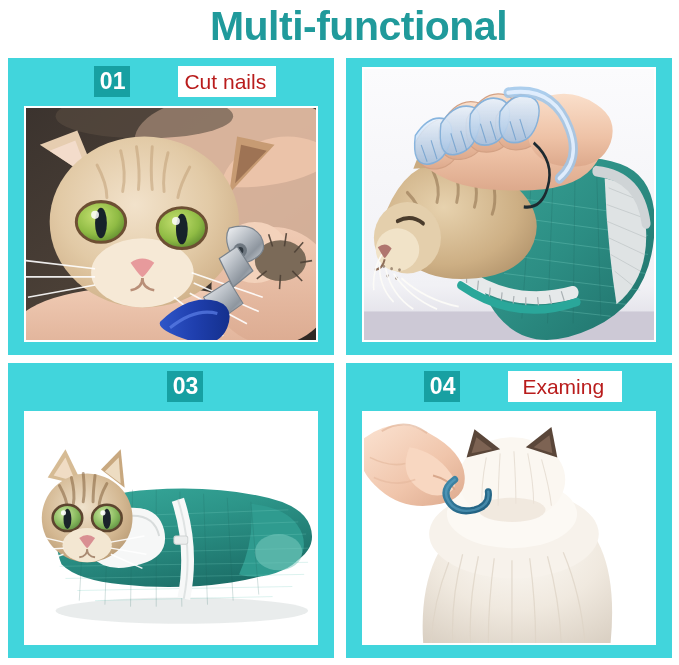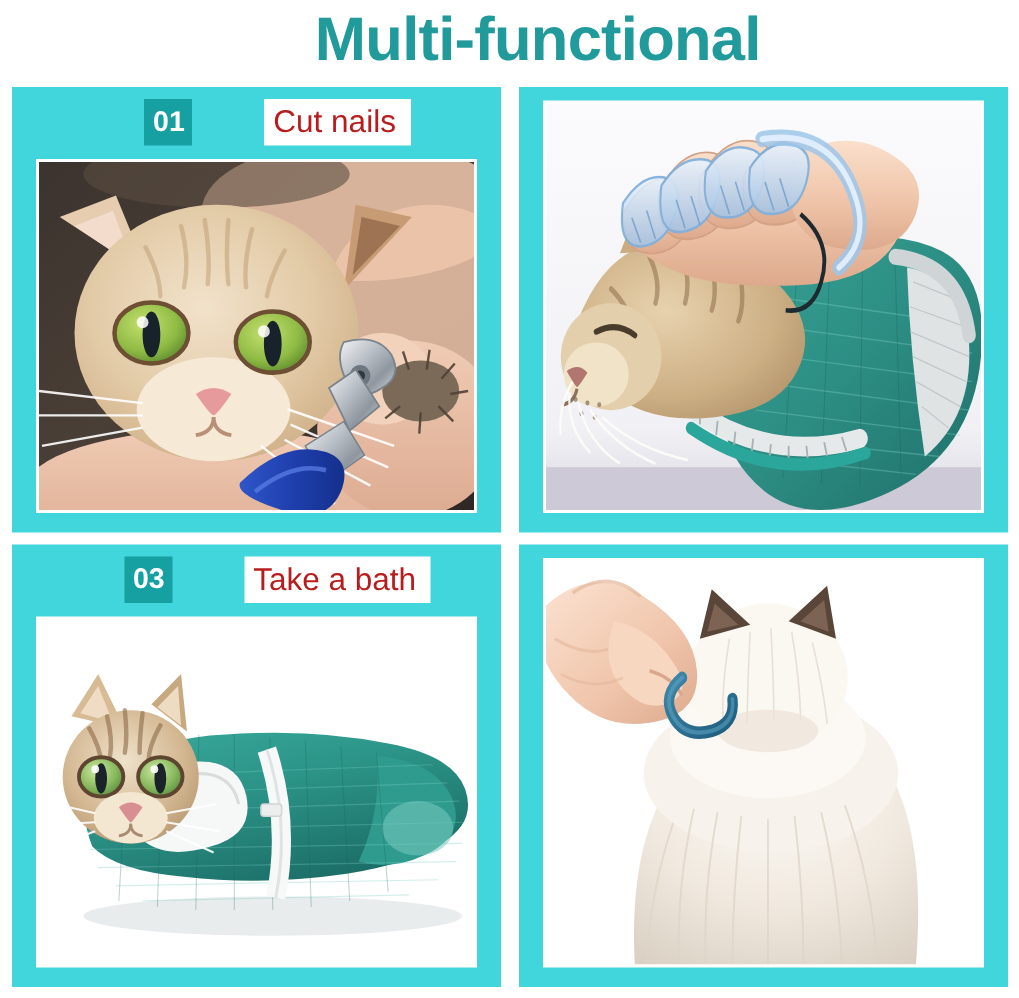--- a/index.html
+++ b/index.html
@@ -63,21 +63,21 @@
     display: flex;
     align-items: stretch;
     height: 31px;
     box-shadow: 0 0 0 0 rgba(0,0,0,0);
     transform: translateX(14px);
   }
   .panel-num {
     background: #17a0a2;
     color: #ffffff;
     font-weight: bold;
-    font-size: 19px;
+    font-size: 23px;
     line-height: 31px;
     padding: 0 5px 0 6px;
     letter-spacing: 0px;
   }
   .panel-label {
     background: #ffffff;
     color: #b91c1c;
     font-weight: normal;
     font-size: 21px;
     line-height: 31px;
@@ -379,21 +379,20 @@
         </g>
 
         <path d="M172 62 q22 16 14 38 q-6 18 -24 16" stroke="#1d2a30" stroke-width="2.6" fill="none"></path>
       </svg>
     </div>
   </div>
 
   <div class="panel">
     <div class="panel-head">
       <div class="panel-num">03</div>
-      <div class="panel-label">Take a bath</div>
     </div>
     <div class="photo-frame">
       <svg class="photo" viewBox="0 0 294 228" preserveAspectRatio="none">
         <defs>
           <linearGradient id="p3mesh" x1="0" y1="0" x2="0.6" y2="1">
             <stop offset="0" stop-color="#38aa9c"></stop>
             <stop offset="0.45" stop-color="#2c9488"></stop>
             <stop offset="1" stop-color="#1c6f68"></stop>
           </linearGradient>
           <radialGradient id="p3face" cx="0.45" cy="0.38" r="0.8">
@@ -485,20 +484,24 @@
           <path d="M38 140 L4 152"></path>
           <path d="M86 128 L120 122"></path>
             <path d="M86 134 L122 140"></path>
           <path d="M86 140 L118 154"></path>
         </g>
       </svg>
     </div>
   </div>
 
   <div class="panel">
+    <div class="panel-head">
+      <div class="panel-num">04</div>
+      <div class="panel-label wide-pad">Examing</div>
+    </div>
     <div class="photo-frame">
       <svg class="photo" viewBox="0 0 294 228" preserveAspectRatio="none">
         <defs>
           <radialGradient id="p4fur" cx="0.5" cy="0.3" r="0.85">
             <stop offset="0" stop-color="#fdfbf7"></stop>
             <stop offset="0.55" stop-color="#f0e9df"></stop>
             <stop offset="1" stop-color="#d9cfc2"></stop>
           </radialGradient>
           <linearGradient id="p4hand" x1="0" y1="0" x2="1" y2="1">
             <stop offset="0" stop-color="#fbe3d2"></stop>

